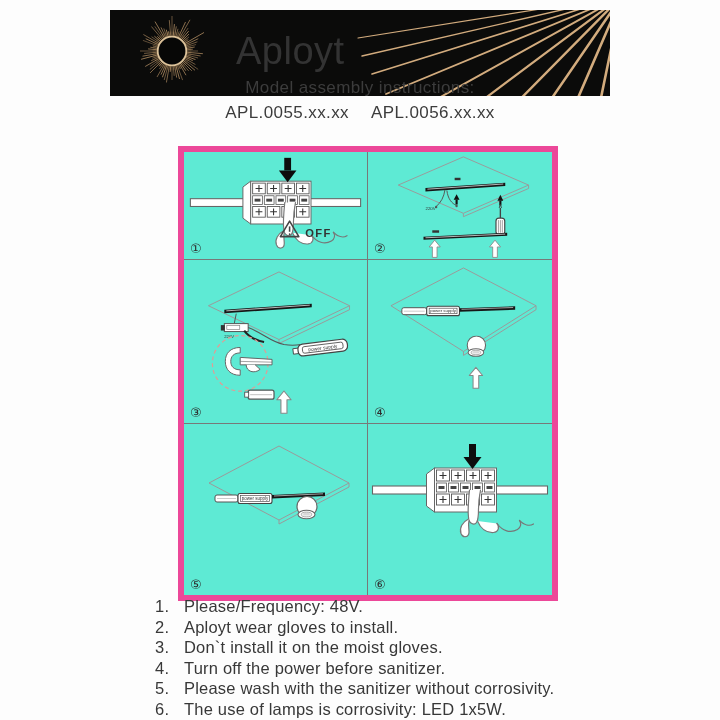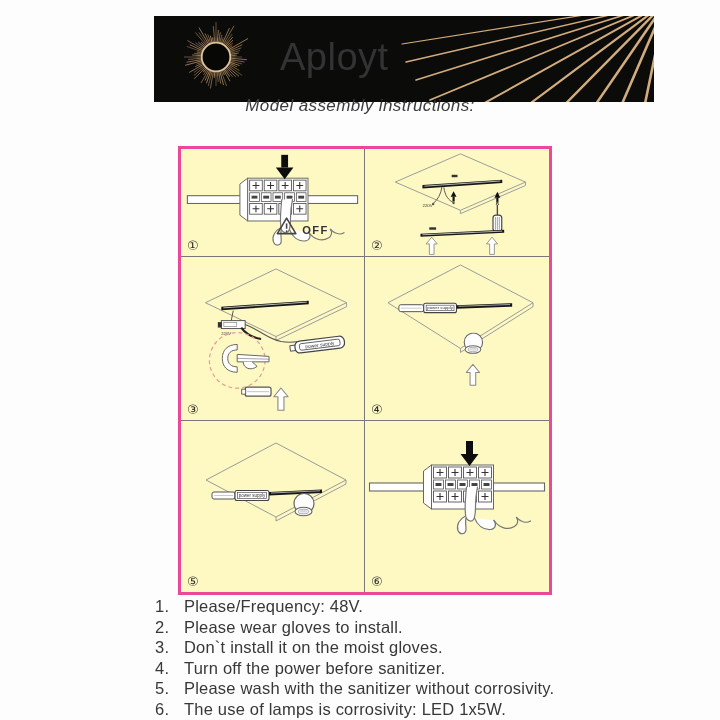--- a/index.html
+++ b/index.html
@@ -1,33 +1,33 @@
 <!DOCTYPE html>
 <html><head>
 <meta charset="utf-8">
 <style>
   html,body{margin:0;padding:0;background:#ffffff;}
   .page{
     position:relative;width:720px;height:720px;background:#fdfdfd;
     overflow:hidden;font-family:"Liberation Sans",sans-serif;color:#3a3a3a;
   }
   
-  .banner{position:absolute;left:110px;top:16px;width:500px;height:86px;background:#c4b5fd;margin-left:44px;}
+  .banner{position:absolute;left:110px;top:10px;width:500px;height:86px;background:#c4b5fd;}
   .banner svg{display:block;width:500px;height:86px;}
   
-  .title-block{position:absolute;left:0;top:96px;width:720px;text-align:center;font-style:italic;}
+  .title-block{position:absolute;left:0;top:78px;width:720px;text-align:center;}
   .title-heading{font-size:17px;letter-spacing:.4px;color:#3c3c3c;}
   .title-models{margin-top:5px;font-size:17px;letter-spacing:.4px;color:#3c3c3c;}
   .title-models span{display:inline-block;}
   .title-models .m1{margin-right:22px;}
   
   .grid{
     position:absolute;left:178px;top:146px;
     display:grid;grid-template-columns:184px 184px;grid-template-rows:108px 164px 171px;
-    border:3px solid #ec4899;background:#fef9c3;
+    border:6px solid #ec4899;background:#5eead4;
   }
   .cell{position:relative;border-right:1px solid #787878;border-bottom:1px solid #787878;}
   .cell.last-col{border-right:none;}
   .cell.last-row{border-bottom:none;}
   .cell svg.panel-svg{position:absolute;left:0;top:0;width:100%;height:100%;}
   .pnum{
     position:absolute;left:6px;bottom:4px;font-size:13px;color:#2e2e2e;
     font-family:"DejaVu Sans","Liberation Sans",sans-serif;line-height:1;
   }
   
@@ -220,20 +220,23 @@
         <line x1="512" y1="-14" x2="398" y2="152" stroke-width="2.5"></line>
         <line x1="512" y1="-14" x2="436" y2="162" stroke-width="2.6"></line>
         <line x1="512" y1="-14" x2="474" y2="170" stroke-width="2.6"></line>
         <line x1="512" y1="-14" x2="508" y2="174" stroke-width="2.6"></line>
       </g>
     </svg>
   </div>
 
   <div class="title-block">
     <div class="title-heading">Model assembly instructions:</div>
+    <div class="title-models">
+      <span class="m1">APL.0055.xx.xx</span><span class="m2">APL.0056.xx.xx</span>
+    </div>
   </div>
 
   <div class="grid">
 
     <div class="cell">
       <svg class="panel-svg" viewBox="0 0 183 110">
         <use href="#sym-connector" x="0" y="0" width="183" height="112"></use>
         <g>
           <polygon points="106,71 96.5,87 115.5,87" fill="none" stroke="#444" stroke-width="1.6" stroke-linejoin="round"></polygon>
           <line x1="106" y1="76.5" x2="106" y2="82" stroke="#444" stroke-width="1.6"></line>
@@ -381,21 +384,21 @@
 
   </div>
 
   <div class="instructions">
     <div class="li-row">
       <span class="num">1.</span>
       <span class="txt">Please/Frequency: 48V.</span>
     </div>
     <div class="li-row">
       <span class="num">2.</span>
-      <span class="txt">Please wear gloves to install.</span>
+      <span class="txt">Aployt wear gloves to install.</span>
     </div>
     <div class="li-row">
       <span class="num">3.</span>
       <span class="txt">Don`t install it on the moist gloves.</span>
     </div>
     <div class="li-row">
       <span class="num">4.</span>
       <span class="txt">Turn off the power before sanitizer.</span>
     </div>
     <div class="li-row">

